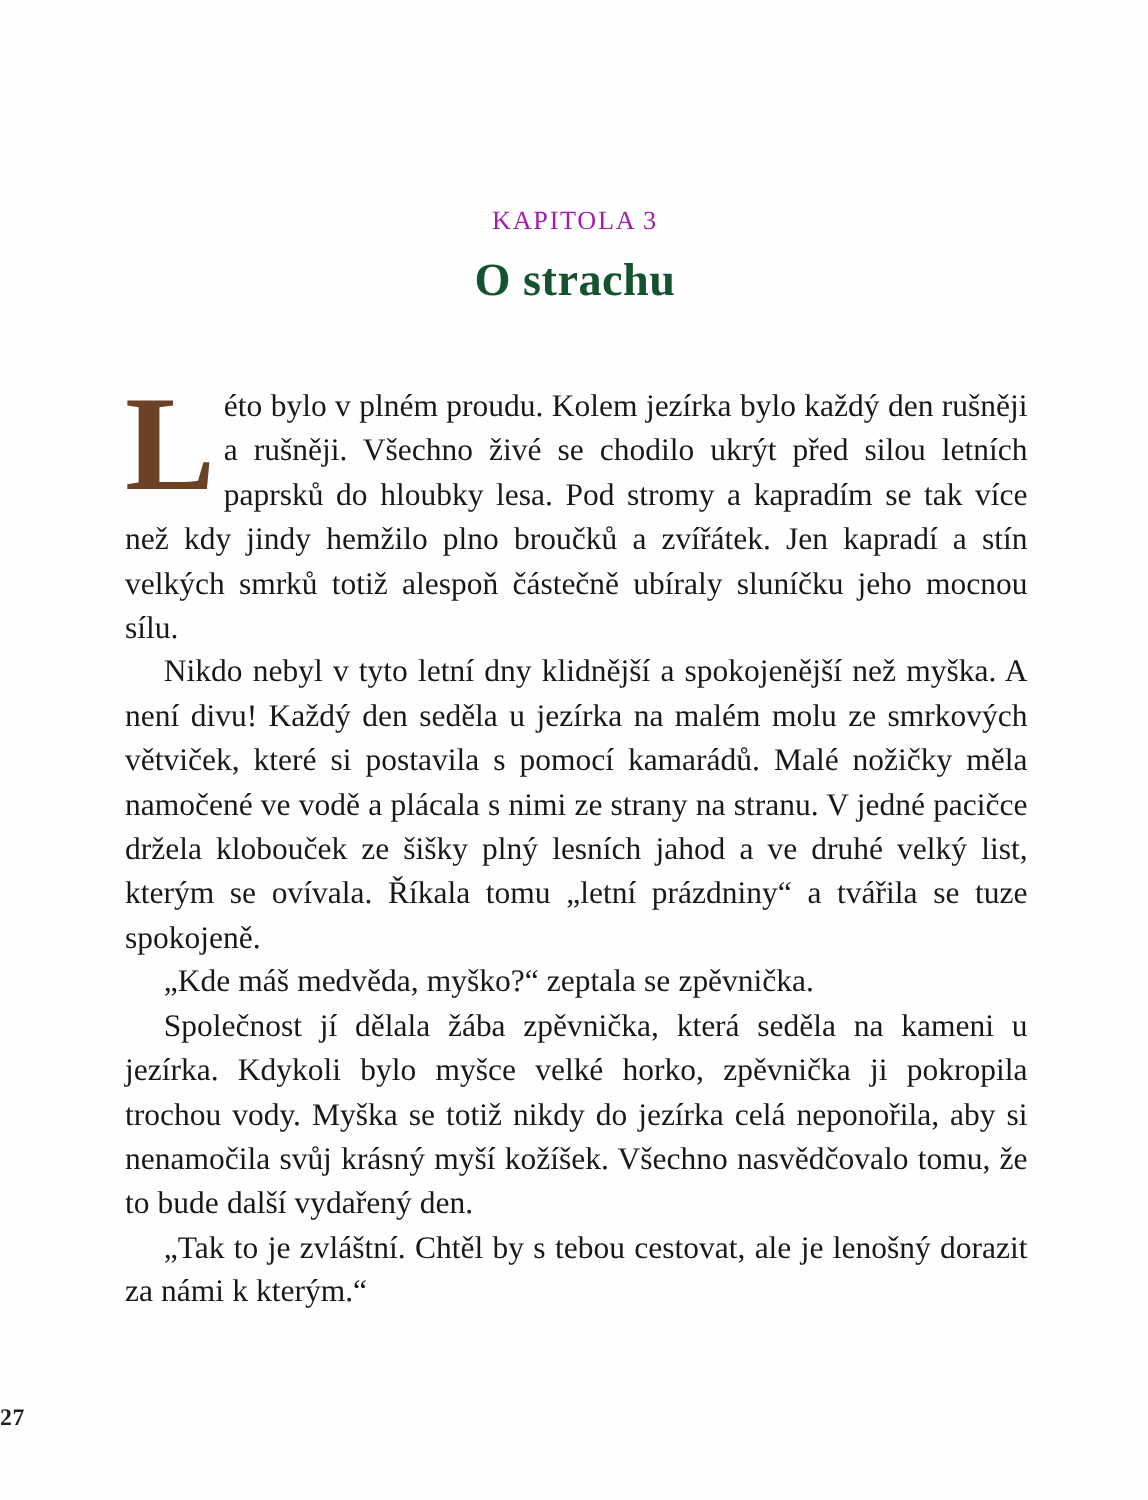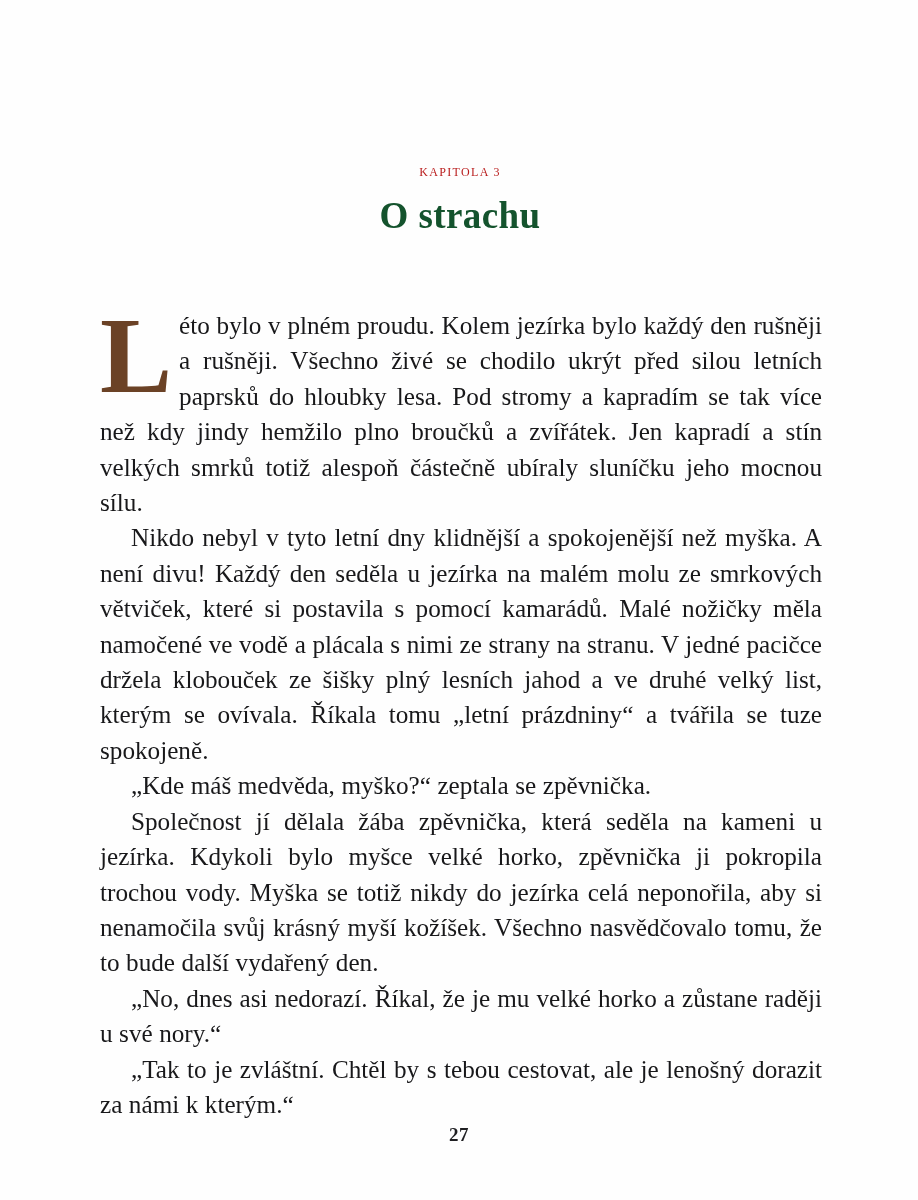--- a/index.html
+++ b/index.html
@@ -29,23 +29,23 @@
   .chapter-header {
     position: absolute;
     left: 100px;
     top: 166px;
     width: 720px;
     text-align: center;
   }
 
   .chapter-eyebrow {
     font-family: "Liberation Serif", "DejaVu Serif", serif;
-    font-size: 12px;
+    font-size: 21px;
     letter-spacing: 1.35px;
-    color: #b91c1c;
+    color: #a21caf;
     text-transform: uppercase;
     line-height: 1;
     margin: 0 0 18px 0;
     font-weight: 400;
   }
 
   .chapter-title {
     font-family: "Liberation Serif", "DejaVu Serif", serif;
     font-size: 37px;
     font-weight: 700;
@@ -94,21 +94,21 @@
   .para.dialogue {
     text-indent: 31px;
   }
 
   
   .folio {
     position: absolute;
     left: 0;
     top: 1124px;
     width: 918px;
-    text-align: center;
+    text-align: left;
     font-size: 19px;
     font-weight: 700;
     color: #1f1f22;
     letter-spacing: 0.5px;
     font-family: "Liberation Serif", "DejaVu Serif", serif;
   }
 </style>
 </head>
 <body>
 
@@ -122,21 +122,20 @@
   <div class="text-block">
 
     <p class="para first"><span class="dropcap">L</span><span>éto bylo v plném proudu. Kolem jezírka bylo každý den rušněji a rušněji. Všechno živé se chodilo ukrýt před silou letních paprsků do hloubky lesa. Pod stromy a kapradím se tak více než kdy jindy hemžilo plno broučků a zvířátek. Jen kapradí a stín velkých smrků totiž alespoň částečně ubíraly sluníčku jeho mocnou sílu.</span></p>
 
     <p class="para">Nikdo nebyl v tyto letní dny klidnější a spokojenější než myška. A není divu! Každý den seděla u jezírka na malém molu ze smrkových větviček, které si postavila s pomocí kamarádů. Malé nožičky měla namočené ve vodě a plácala s nimi ze strany na stranu. V jedné pacičce držela klobouček ze šišky plný lesních jahod a ve druhé velký list, kterým se ovívala. Říkala tomu „letní prázdniny“ a tvářila se tuze spokojeně.</p>
 
     <p class="para dialogue">„Kde máš medvěda, myško?“ zeptala se zpěvnička.</p>
 
     <p class="para">Společnost jí dělala žába zpěvnička, která seděla na kameni u jezírka. Kdykoli bylo myšce velké horko, zpěvnička ji pokropila trochou vody. Myška se totiž nikdy do jezírka celá neponořila, aby si nenamočila svůj krásný myší kožíšek. Všechno nasvědčovalo tomu, že to bude další vydařený den.</p>
 
-    <p class="para dialogue">„No, dnes asi nedorazí. Říkal, že je mu velké horko a zůstane raději u své nory.“</p>
 
     <p class="para dialogue">„Tak to je zvláštní. Chtěl by s tebou cestovat, ale je lenošný dorazit za námi k kterým.“</p>
 
   </div>
 
   <div class="folio">27</div>
 
 </div>
 
 </body></html>

